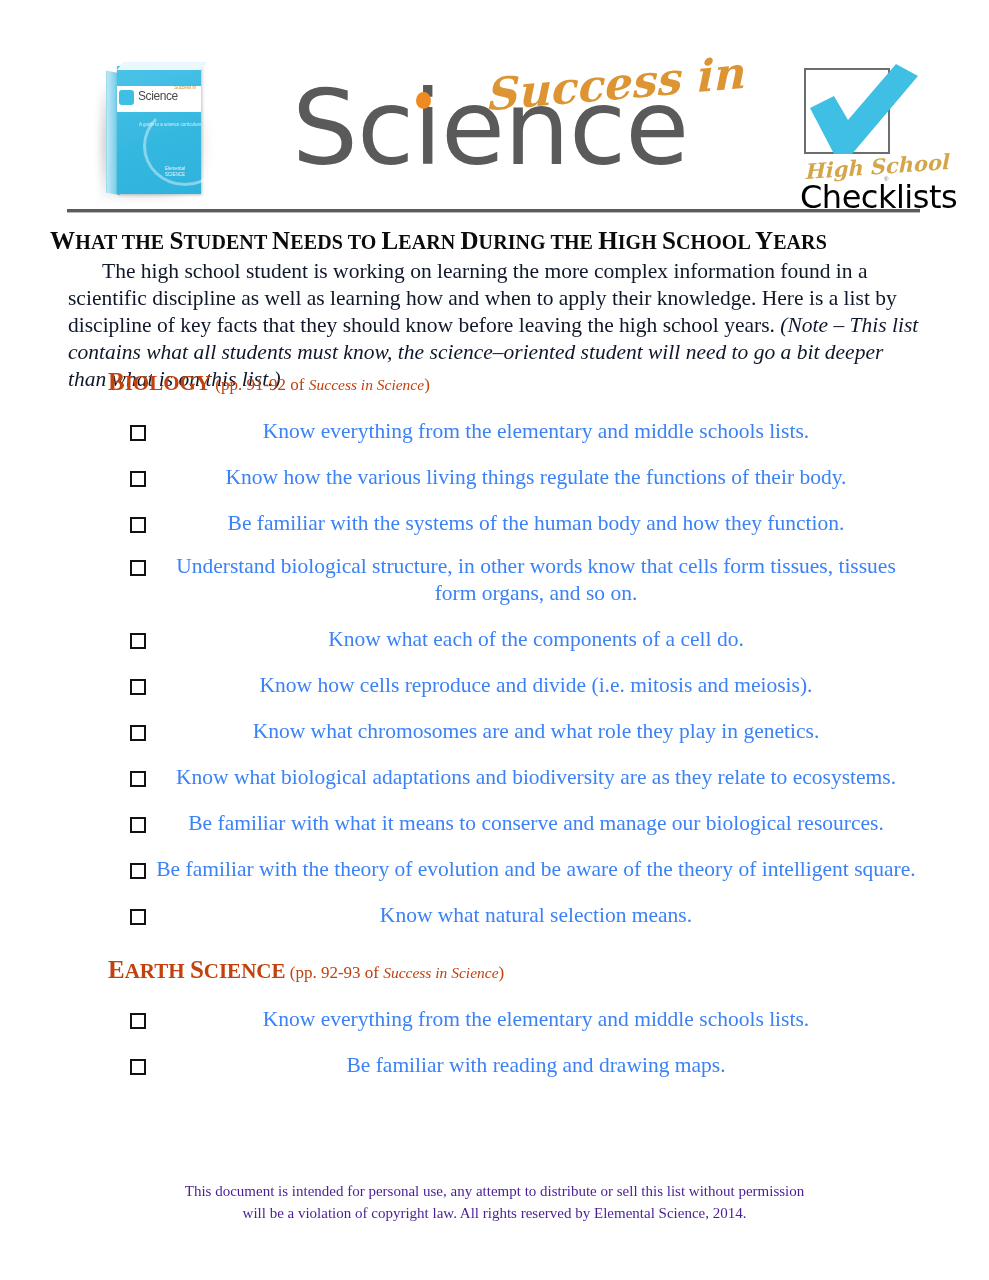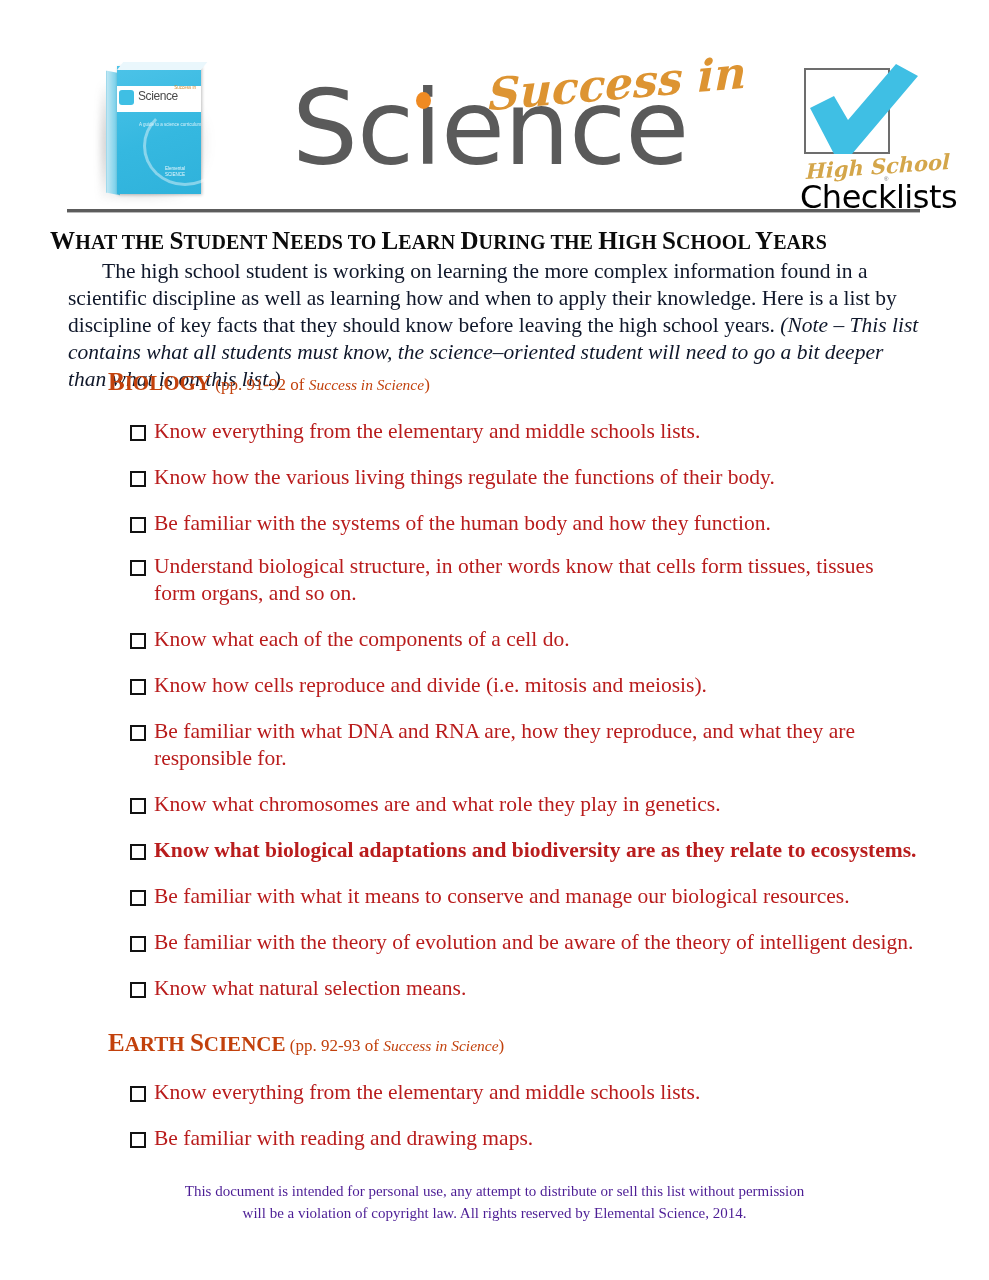--- a/index.html
+++ b/index.html
@@ -305,21 +305,22 @@
     list-style: none;
     margin: 0;
     padding: 0;
   }
   li.check-item {
     position: relative;
     margin: 0 0 0 0;
     padding: 0 0 0 26px;
     font-size: 21.5px;
     line-height: 27px;
-    color: #b91c1c;
+    color: #3b82f6;
+    text-align: center;
   }
   li.check-item .box {
     position: absolute;
     left: 2px;
     top: 7px;
     width: 12px;
     height: 12px;
     border: 2.5px solid #121212;
     background: #ffffff;
   }
@@ -389,25 +390,24 @@
     <div class="section-head">
       <span class="big">B</span><span>IOLOGY</span><span class="pages"><span class="plain"> (pp. 91-92 of </span><em>Success in Science</em><span class="plain">)</span></span>
     </div>
     <ul class="checklist" style="margin-left: 128px; width: 790px;">
       <li class="check-item" style="margin-top:22px;"><span class="box"></span><span>Know everything from the elementary and middle schools lists.</span></li>
       <li class="check-item" style="margin-top:19px;"><span class="box"></span><span>Know how the various living things regulate the functions of their body.</span></li>
       <li class="check-item" style="margin-top:19px;"><span class="box"></span><span>Be familiar with the systems of the human body and how they function.</span></li>
       <li class="check-item" style="margin-top:16px;"><span class="box"></span><span>Understand biological structure, in other words know that cells form tissues, tissues form organs, and so on.</span></li>
       <li class="check-item" style="margin-top:19px;"><span class="box"></span><span>Know what each of the components of a cell do.</span></li>
       <li class="check-item" style="margin-top:19px;"><span class="box"></span><span>Know how cells reproduce and divide (i.e. mitosis and meiosis).</span></li>
-      <li class="check-item" style="margin-top:19px;"><span class="box"></span><span>Be familiar with what DNA and RNA are, how they reproduce, and what they are responsible for.</span></li>
       <li class="check-item" style="margin-top:19px;"><span class="box"></span><span>Know what chromosomes are and what role they play in genetics.</span></li>
-      <li class="check-item" style="margin-top:19px;font-weight:bold;"><span class="box"></span><span>Know what biological adaptations and biodiversity are as they relate to ecosystems.</span></li>
+      <li class="check-item" style="margin-top:19px;"><span class="box"></span><span>Know what biological adaptations and biodiversity are as they relate to ecosystems.</span></li>
       <li class="check-item" style="margin-top:19px;"><span class="box"></span><span>Be familiar with what it means to conserve and manage our biological resources.</span></li>
-      <li class="check-item" style="margin-top:19px;"><span class="box"></span><span>Be familiar with the theory of evolution and be aware of the theory of intelligent design.</span></li>
+      <li class="check-item" style="margin-top:19px;"><span class="box"></span><span>Be familiar with the theory of evolution and be aware of the theory of intelligent square.</span></li>
       <li class="check-item" style="margin-top:19px;"><span class="box"></span><span>Know what natural selection means.</span></li>
     </ul>
   </div>
 
   <div class="section" style="margin-top:27px;">
     <div class="section-head">
       <span class="big">E</span><span>ARTH </span><span class="big">S</span><span>CIENCE</span><span class="pages"><span class="plain"> (pp. 92-93 of </span><em>Success in Science</em><span class="plain">)</span></span>
     </div>
     <ul class="checklist" style="margin-left: 128px; width: 790px;">
       <li class="check-item" style="margin-top:22px;"><span class="box"></span><span>Know everything from the elementary and middle schools lists.</span></li>

